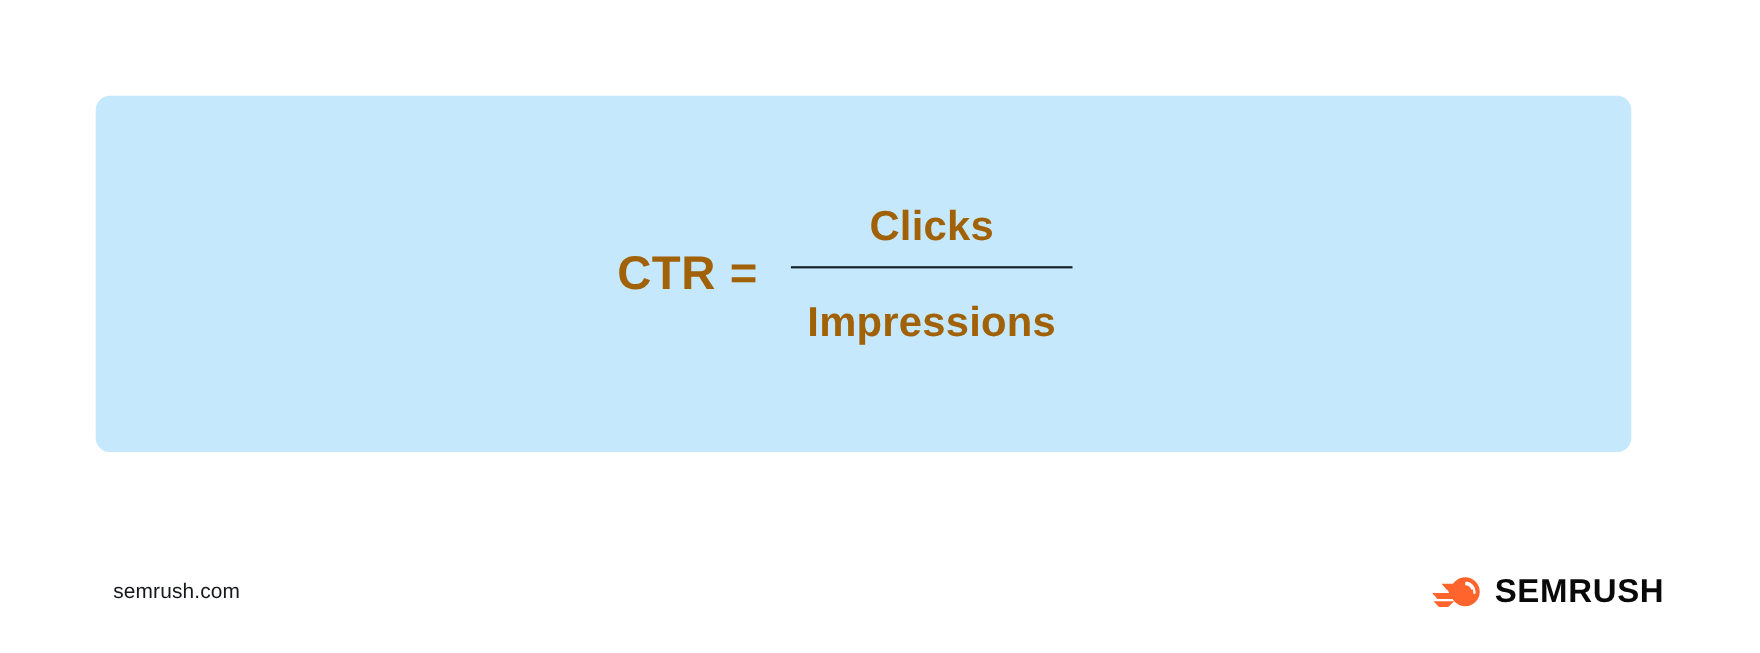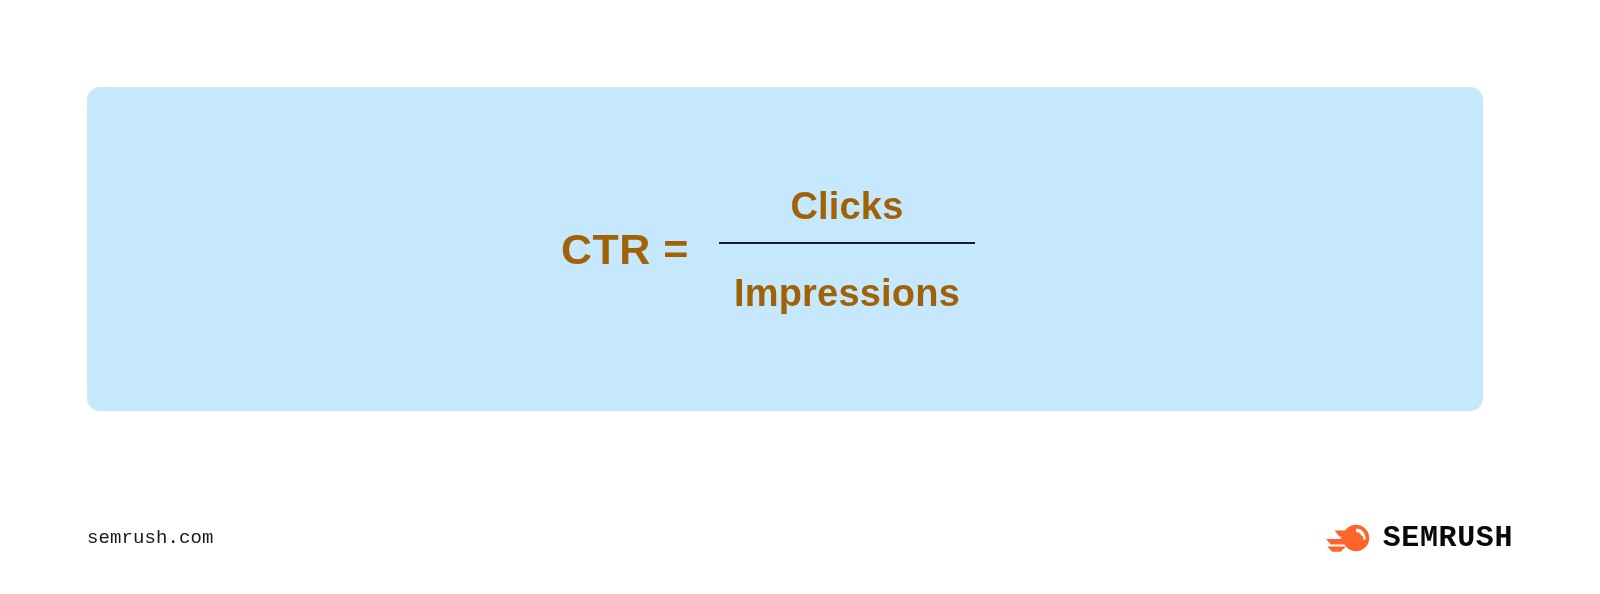--- a/index.html
+++ b/index.html
@@ -79,28 +79,27 @@
     font-weight: bold;
     line-height: 1;
     letter-spacing: 0.3px;
     white-space: nowrap;
   }
   .formula-rhs .mult-x { margin-right: 7px; }
 
   
   .footer {
     position: absolute;
-    left: 87px;
+    left: 103px;
     right: 87px;
     top: 508px;
     height: 60px;
     display: flex;
     align-items: center;
     justify-content: space-between;
-    font-family: Liberation Mono, monospace;
   }
 
   .site-url {
     font-size: 19px;
     font-weight: normal;
     color: #16181c;
     letter-spacing: 0.1px;
     line-height: 1;
   }
 

